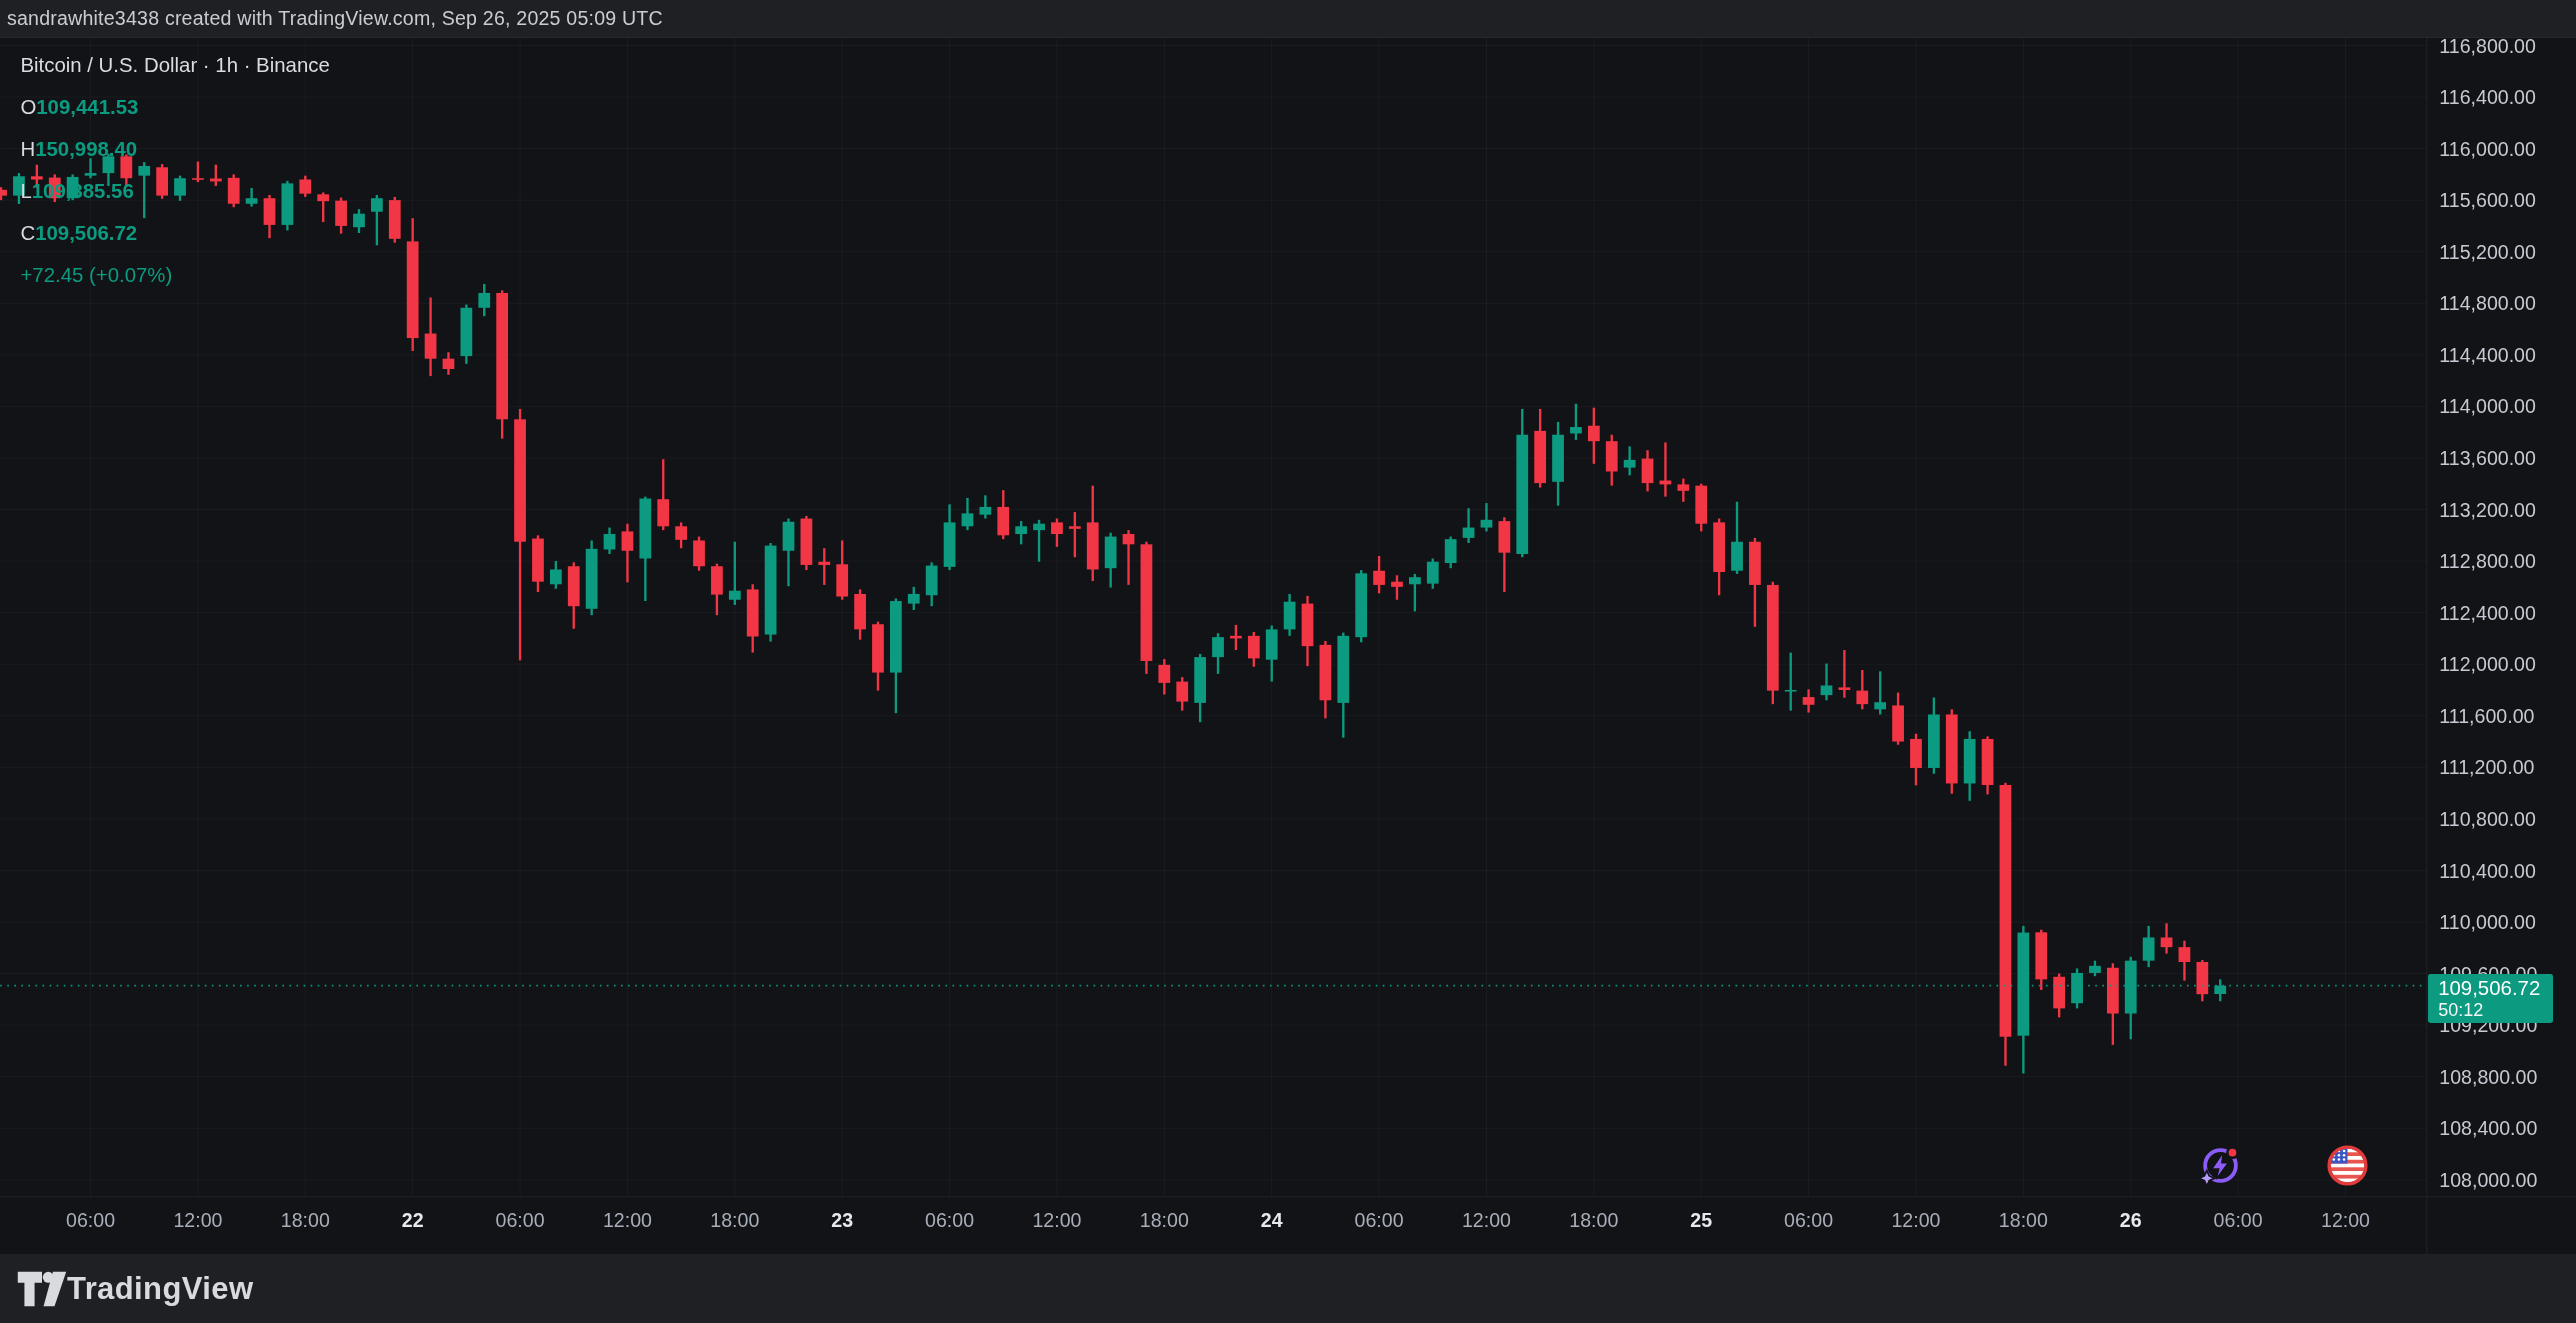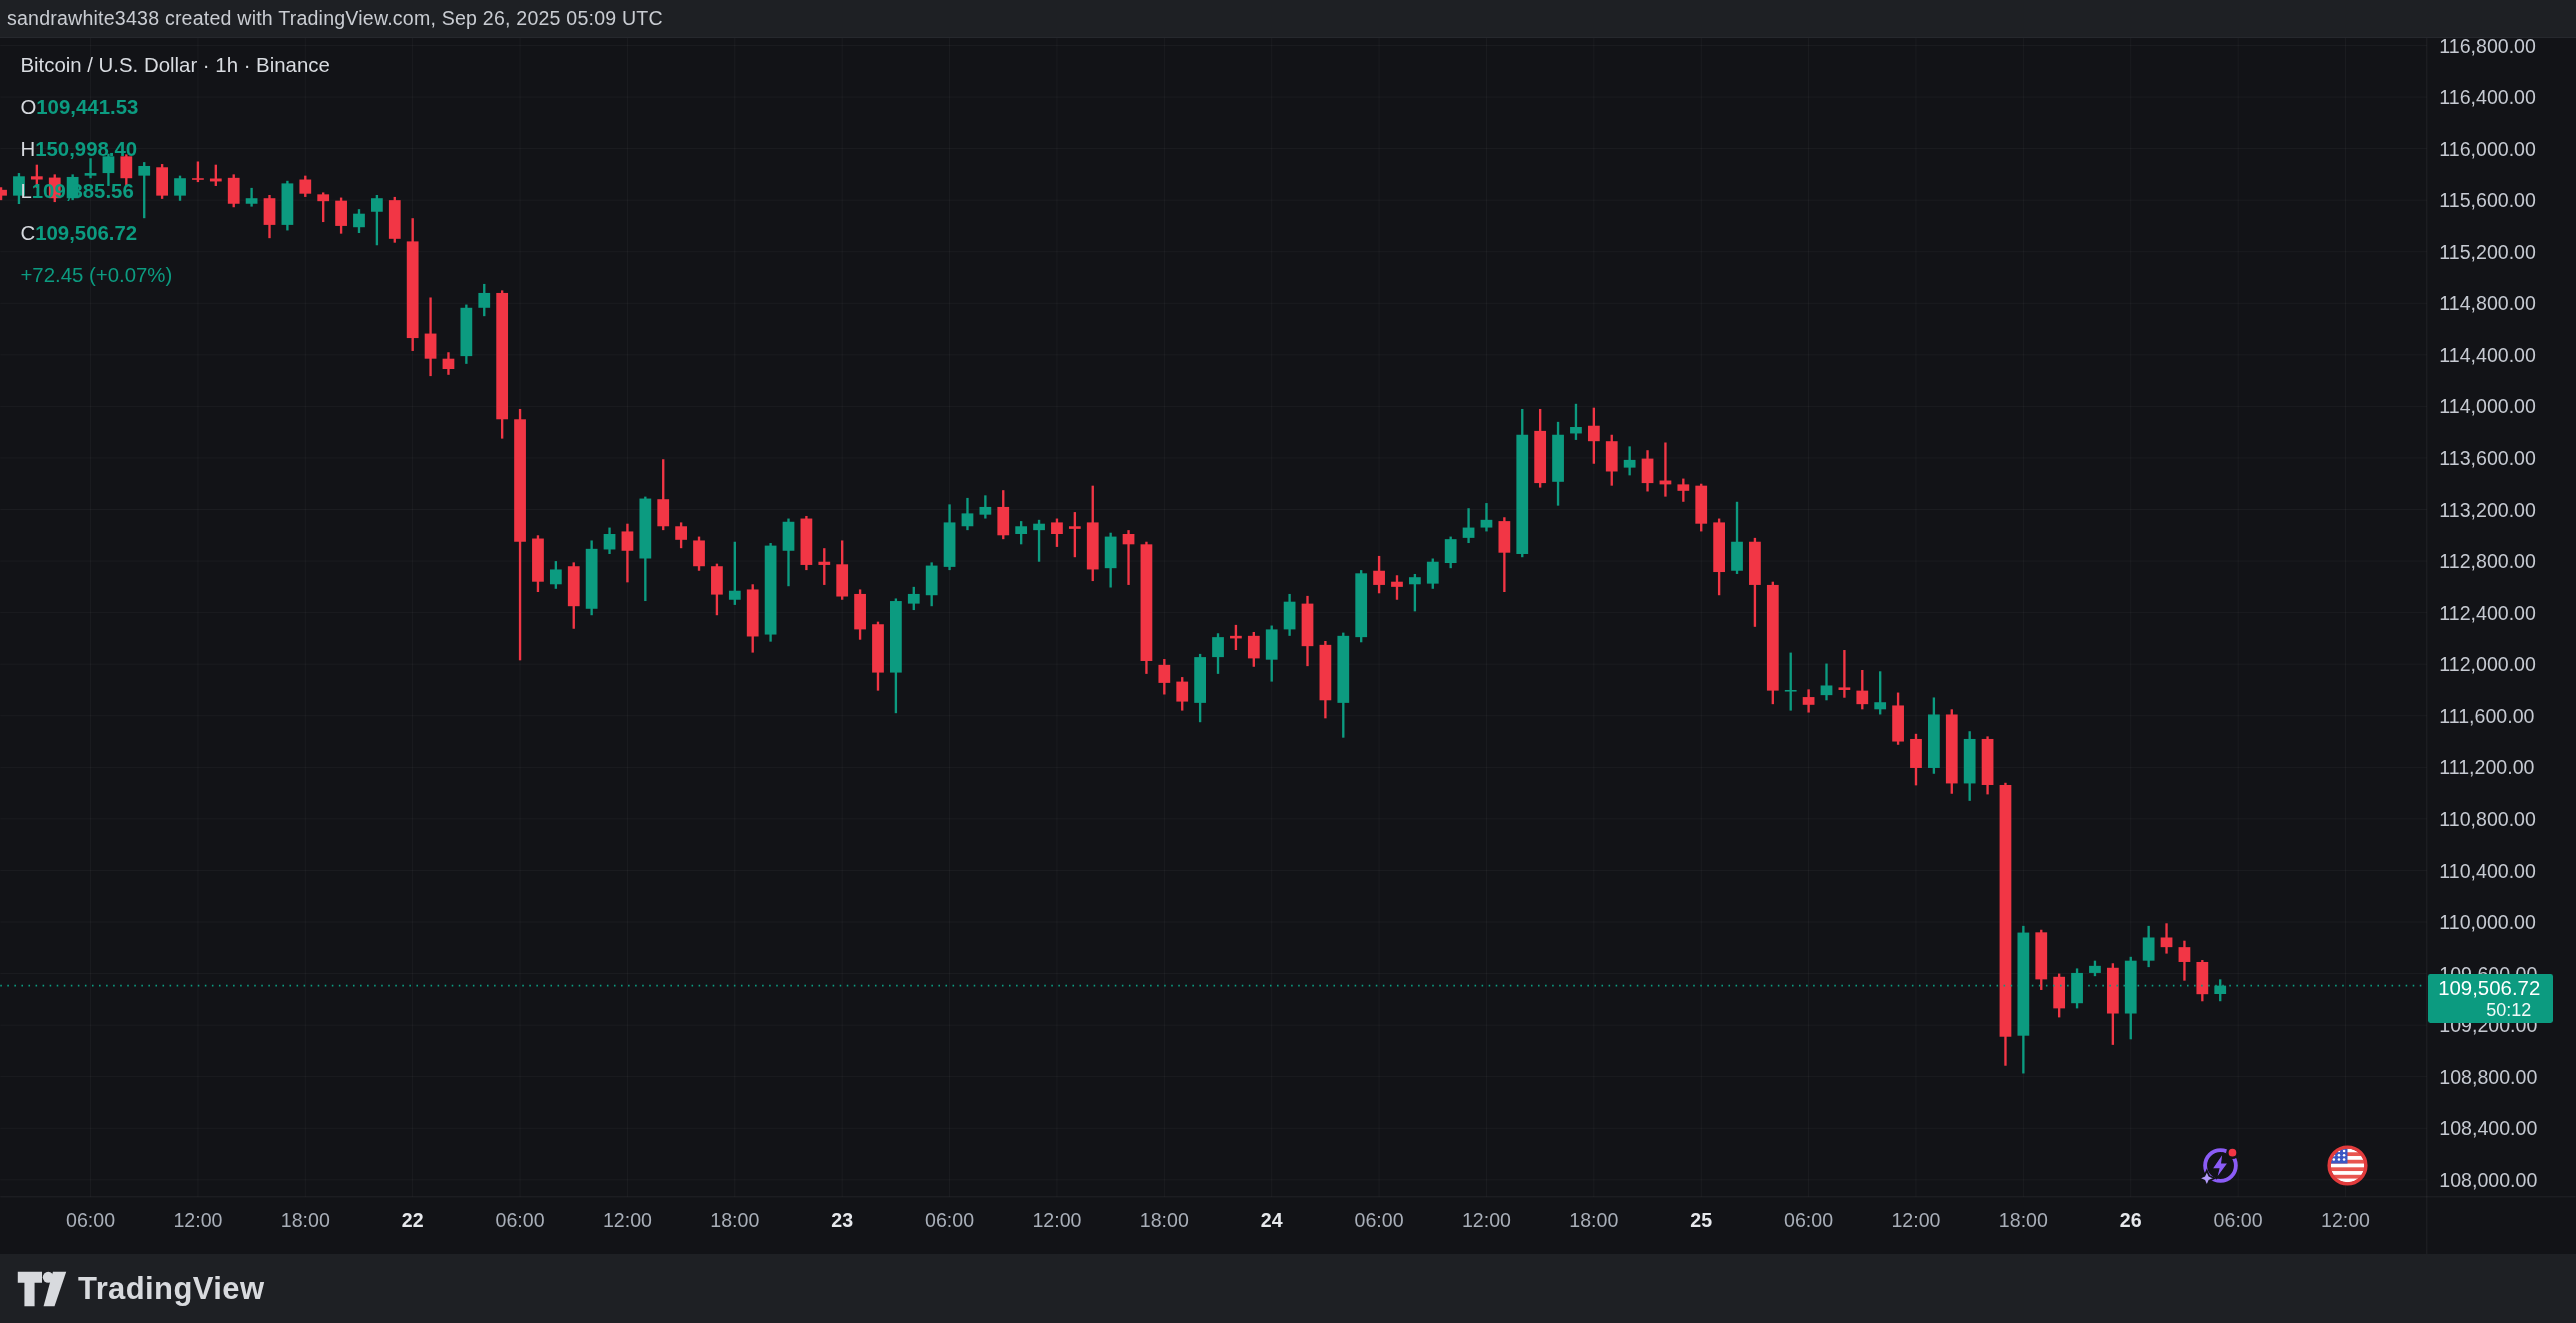--- a/index.html
+++ b/index.html
@@ -23,27 +23,27 @@
           align-items:baseline;white-space:nowrap;font-size:20.4px;flex-direction:column;}
   .legend .sym{color:#d9dce1;}
   .legend .kv b{font-weight:400;color:#d6d9de;}
   .legend .kv i{font-style:normal;color:var(--up);font-weight:bold;}
   .legend .chg{color:var(--up);}
   
   .price-label{position:absolute;left:2428px;width:125px;height:49px;z-index:6;
           background:var(--accent);border-radius:2.4px;color:#ffffff;padding-left:10.2px;
           box-sizing:border-box;display:flex;flex-direction:column;justify-content:center;}
   .price-label .pv{font-size:20.4px;line-height:24px;}
-  .price-label .cd{font-size:18px;line-height:20.4px;opacity:.95;margin-left:48px;}
+  .price-label .cd{font-size:18px;line-height:20.4px;opacity:.95;}
   
   .logo-icon{position:absolute;z-index:3;}
   
   .footer{position:absolute;left:0;top:1254px;width:100%;height:69px;background:#1e2024;
           z-index:5;display:flex;align-items:center;padding-left:17px;box-sizing:border-box;}
-  .footer .brand{color:#d8dade;font-size:31px;font-weight:700;margin-left:11px;letter-spacing:0.4px;}
+  .footer .brand{color:#d8dade;font-size:31px;font-weight:700;letter-spacing:0.4px;}
 </style>
 </head>
 <body>
 
 <div id="app">
 
   <svg id="chart-svg" width="2576" height="1323" viewBox="0 0 3286 1688">
     <g id="g-grid">
         <line x1="0" y1="58" x2="3096" y2="58" class="grid"></line>
         <line x1="0" y1="123.7872" x2="3096" y2="123.7872" class="grid"></line>

